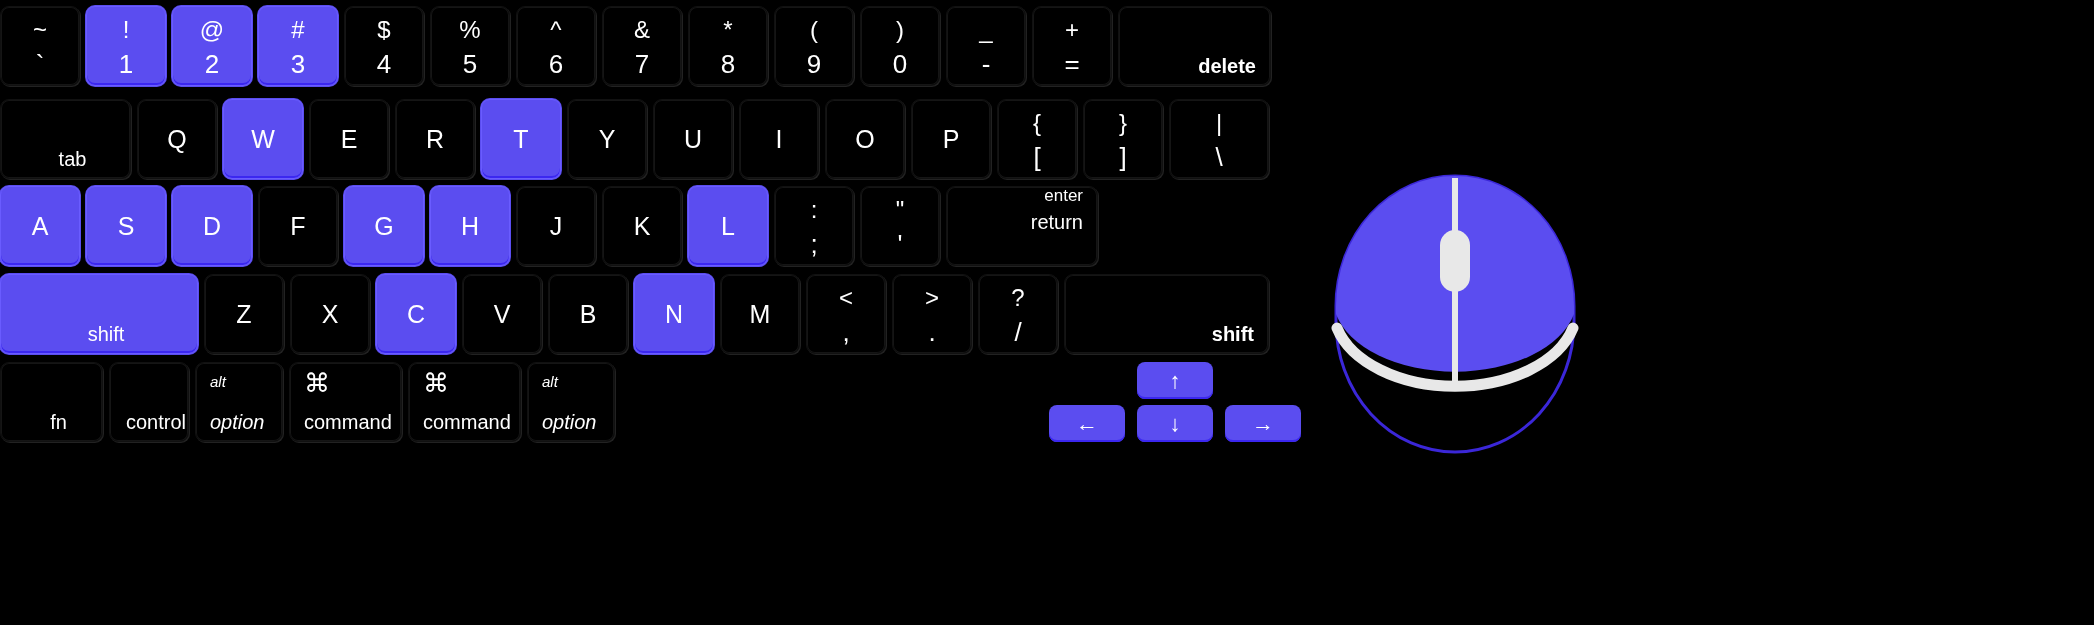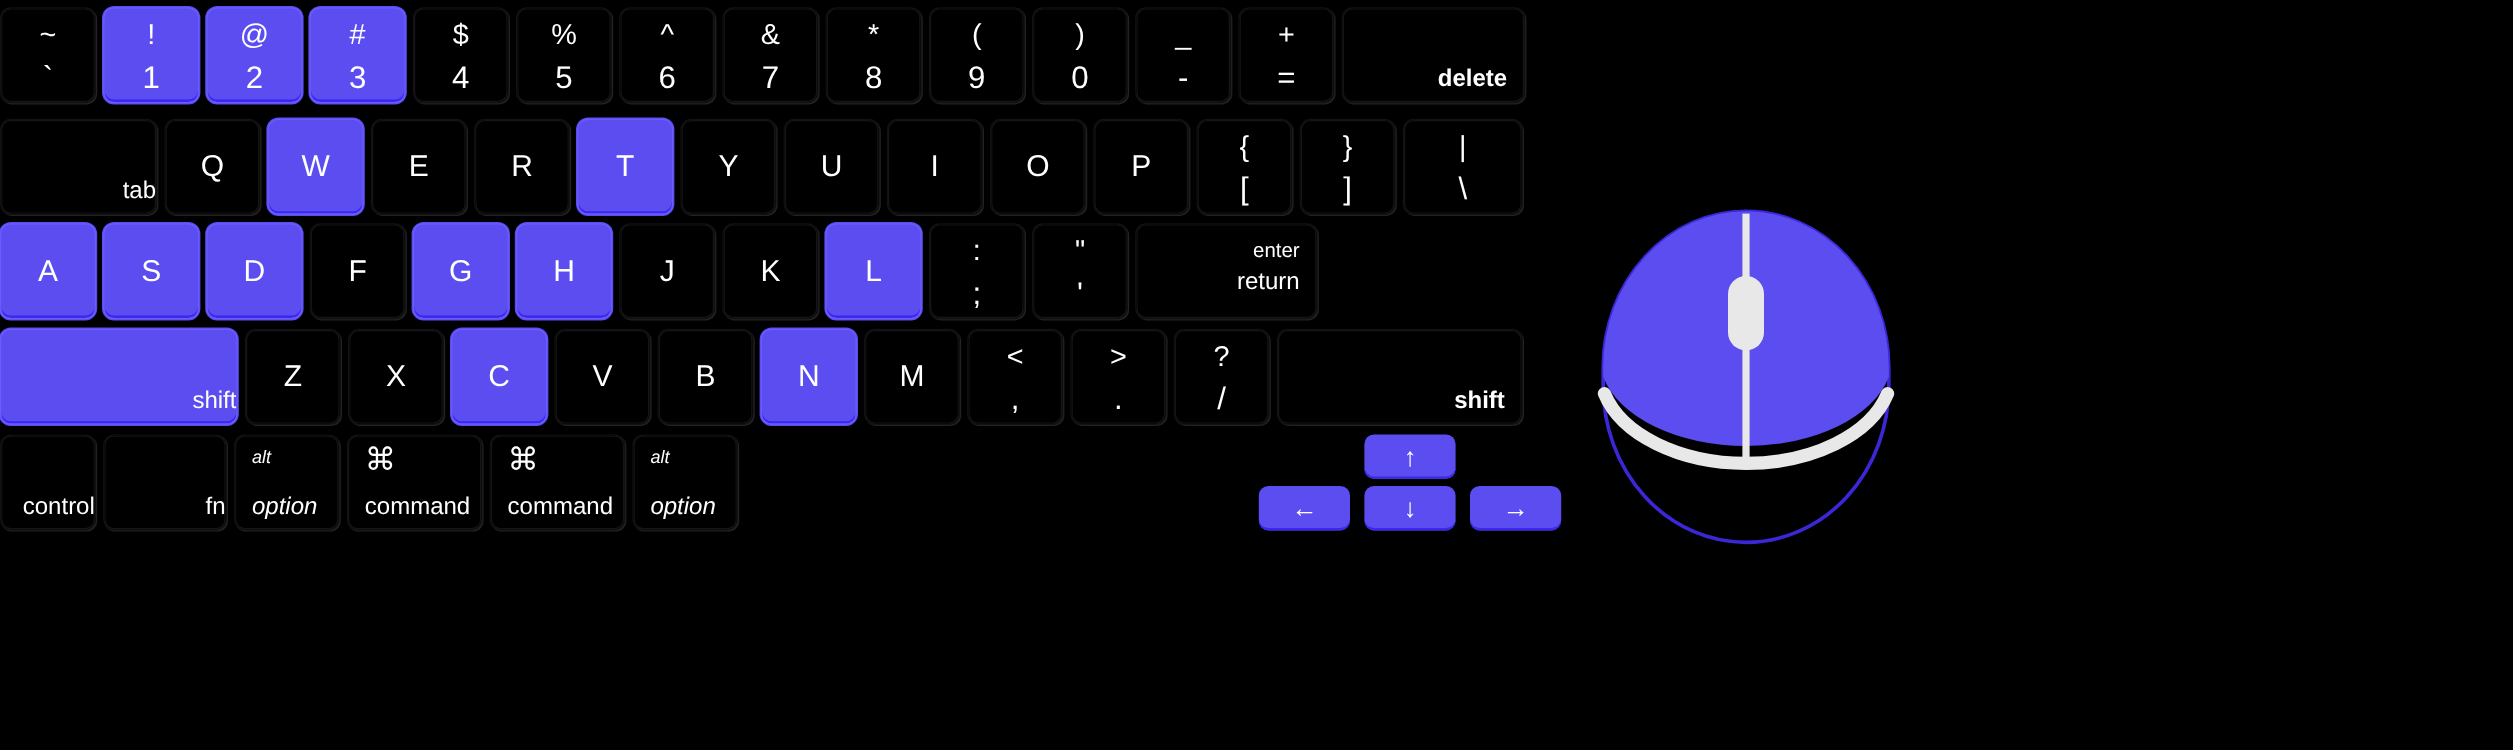--- a/index.html
+++ b/index.html
@@ -34,24 +34,24 @@
     font-size:25px;
     line-height:1;
     user-select:none;
     overflow:hidden;
   }
   .key.dual{justify-content:center;gap:9px;padding-top:2px;}
   .key.dual .top{font-size:24px;}
   .key.dual .bot{font-size:26px;}
 
   
-  .key.cl{align-items:flex-end;justify-content:flex-end;padding:0 0 9px 14px;font-size:20px;}
+  .key.cl{align-items:center;justify-content:flex-end;padding:0 0 9px 14px;font-size:20px;}
   .key.cl-tr{align-items:flex-end;justify-content:flex-end;padding:0 14px 9px 0;font-size:20px;font-weight:bold;}
 
-  .key.two-line{justify-content:center;align-items:flex-end;padding:0 14px 8px 0;}
+  .key.two-line{justify-content:flex-start;align-items:flex-end;padding:0 14px 8px 0;}
   .key.two-line .l1{font-size:17px;margin-bottom:8px;}
   .key.two-line .l2{font-size:20px;}
 
   .key.active{
     background:#5b4df0;
     border:1px solid #6a5cff;
     box-shadow:0 -2px 0 0 #3b27f0 inset, 0 0 0 1px #5b4df0;
   }
 
   
@@ -289,25 +289,25 @@
       <div class="key w-1 dual">
           <span class="top">?</span>
           <span class="bot">/</span>
         </div>
       <div class="key w-rsh cl-tr">
           <span>shift</span>
         </div>
     </div>
 
     <div class="krow r5">
+      <div class="key w-fn r5k cl">
+          <span>fn</span>
+        </div>
       <div class="key w-ctl r5k cl">
           <span>control</span>
-        </div>
-      <div class="key w-fn r5k cl">
-          <span>fn</span>
         </div>
       <div class="key w-opt r5k" style="align-items:flex-start;justify-content:space-between;padding:11px 0 9px 14px;">
         <span style="font-size:15px;">alt</span>
         <span style="font-size:20px;">option</span>
       </div>
       <div class="key w-cmd r5k" style="align-items:flex-start;justify-content:space-between;padding:7px 0 9px 14px;">
         <span style="font-size:26px;">⌘</span>
         <span style="font-size:20px;">command</span>
       </div>
       <div class="key w-cmd r5k" style="align-items:flex-start;justify-content:space-between;padding:7px 0 9px 14px;">

